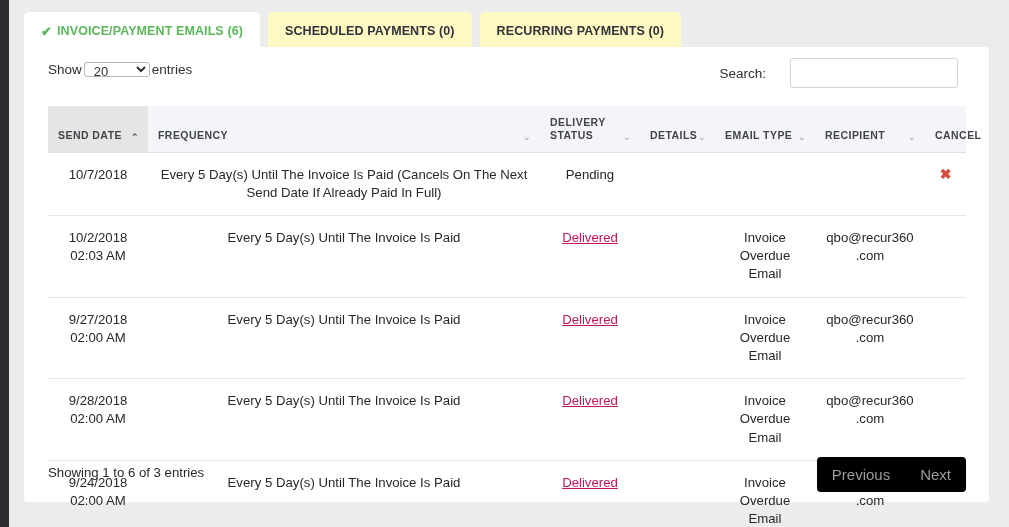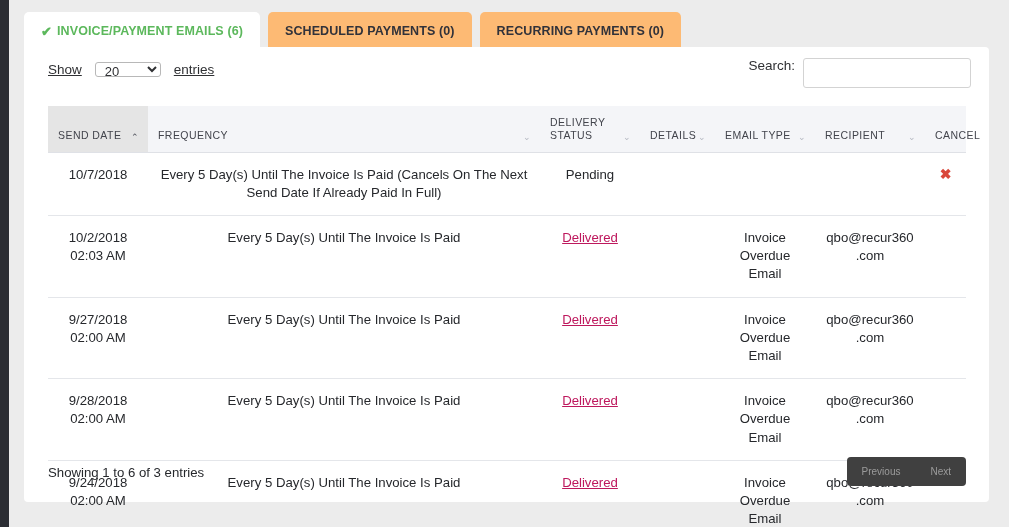--- a/index.html
+++ b/index.html
@@ -42,21 +42,21 @@
     align-items: center;
     border-radius: 5px 5px 0 0;
     font-size: 12.5px;
     font-weight: bold;
     letter-spacing: .1px;
     white-space: nowrap;
     cursor: pointer;
     text-transform: uppercase;
   }
   .tab.inactive {
-    background: #fdba74;
+    background: #fef9c3;
     color: #31323a;
   }
   .tab.active {
     background: #ffffff;
     color: #5cb85c;
     position: relative;
     z-index: 3;
   }
   .tab .check {
     color: #5cb85c;
@@ -80,42 +80,41 @@
     position: relative;
     height: 45px;
   }
   .length-ctl {
     position: absolute;
     left: 24px; top: 15px;
     font-size: 13.5px;
     color: #2f3033;
     display: flex;
     align-items: center;
-    gap: 13px;
-    text-decoration: underline;
+    gap: 2px;
   }
   .length-ctl select {
     font-family: "Liberation Sans", sans-serif;
     font-size: 13px;
     color: #2f3033;
     height: 15px;
     width: 66px;
     padding: 0 2px 0 5px;
     border: 1px solid #b8b8b8;
     border-radius: 3px;
     background: #fff;
   }
   .search-ctl {
     position: absolute;
-    right: 18px; top: 11px;
+    right: 31px; top: 11px;
     font-size: 13.5px;
     color: #2f3033;
     display: flex;
-    align-items: flex-start;
-    gap: 8px;
+    align-items: center;
+    gap: 24px;
   }
   .search-ctl input {
     font-family: "Liberation Sans", sans-serif;
     font-size: 13px;
     width: 168px;
     height: 30px;
     padding: 0 8px;
     border: 1px solid #d3d3d3;
     border-radius: 3px;
     background: #fff;
@@ -131,21 +130,21 @@
   }
   table.dt {
     width: 918px;
     border-collapse: collapse;
     table-layout: fixed;
   }
   table.dt thead th {
     background: #f4f5f8;
     color: #42444c;
     font-size: 10.5px;
-    font-weight: normal;
+    font-weight: bold;
     letter-spacing: .45px;
     text-transform: uppercase;
     text-align: left;
     vertical-align: bottom;
     padding: 10px 10px 9px 10px;
     height: 46px;
     border-bottom: 1px solid #dfe1e6;
     position: relative;
     cursor: pointer;
     line-height: 1.25;
@@ -207,23 +206,23 @@
   .pager {
     position: absolute;
     right: 0; top: 0;
     display: flex;
     border-radius: 4px;
     overflow: hidden;
     background: #dcdcdc;
   }
   .pager .pg {
     padding: 9px 15px;
-    font-size: 10px;
+    font-size: 15px;
     color: #9b9b9b;
-    background: #404040;
+    background: #000000;
     cursor: default;
     user-select: none;
   }
 </style>
 </head>
 <body>
 
 <div class="app-rail"></div>
 
 <div class="page">

